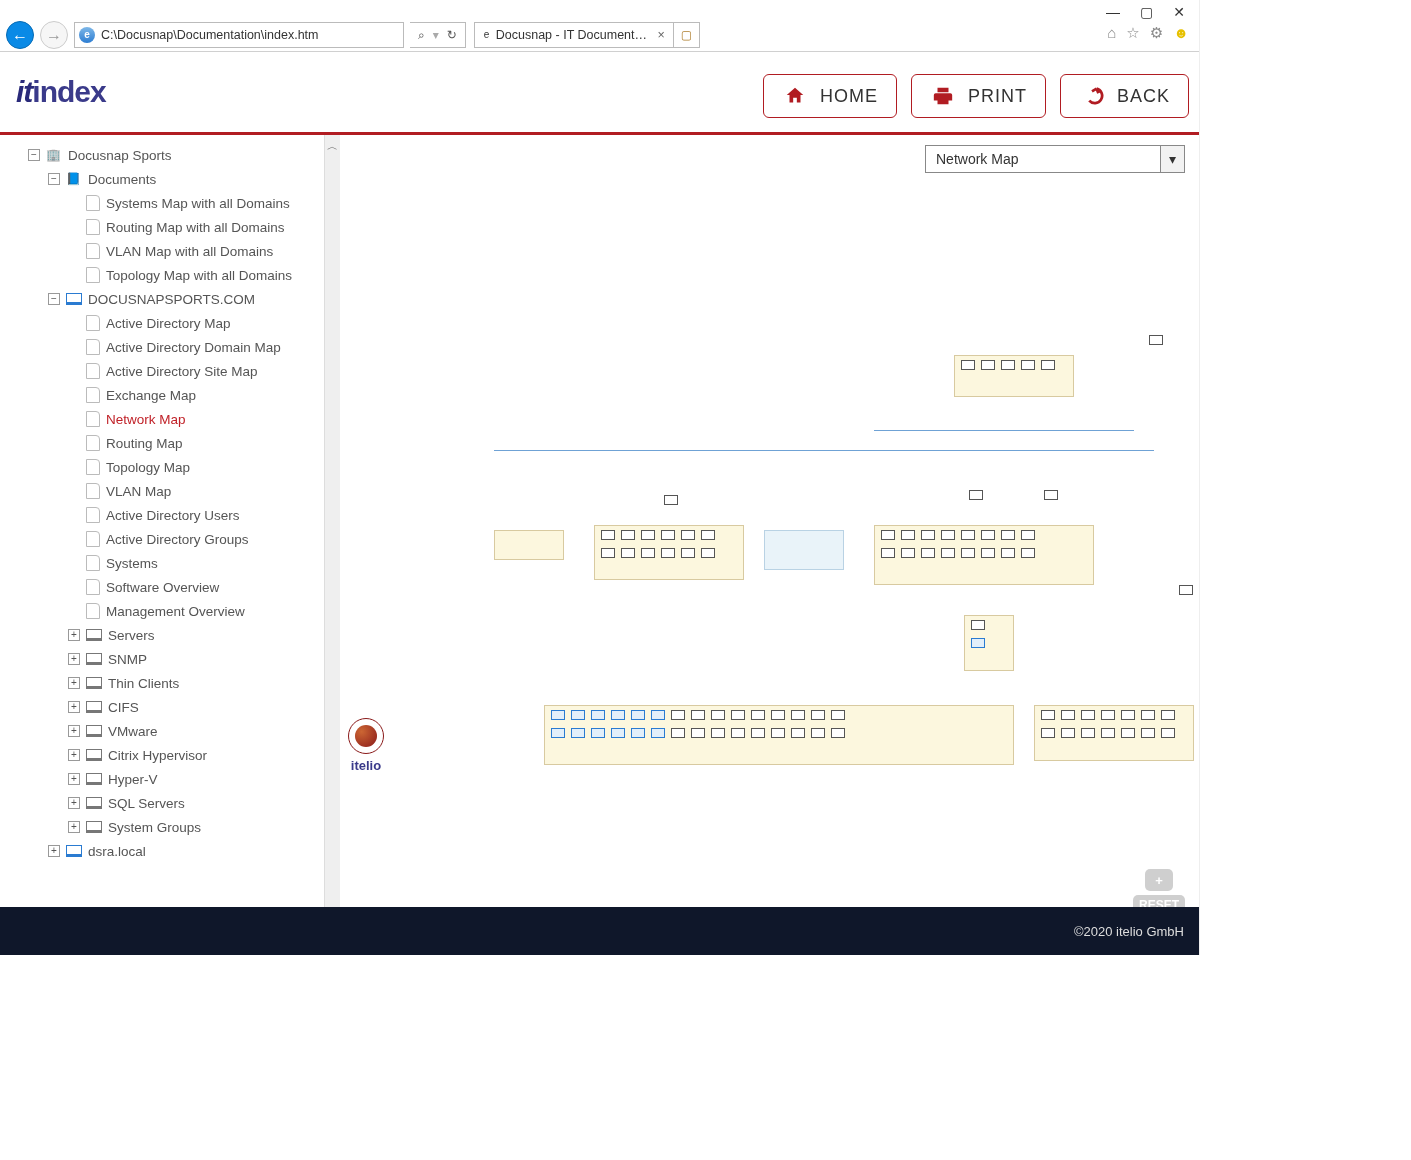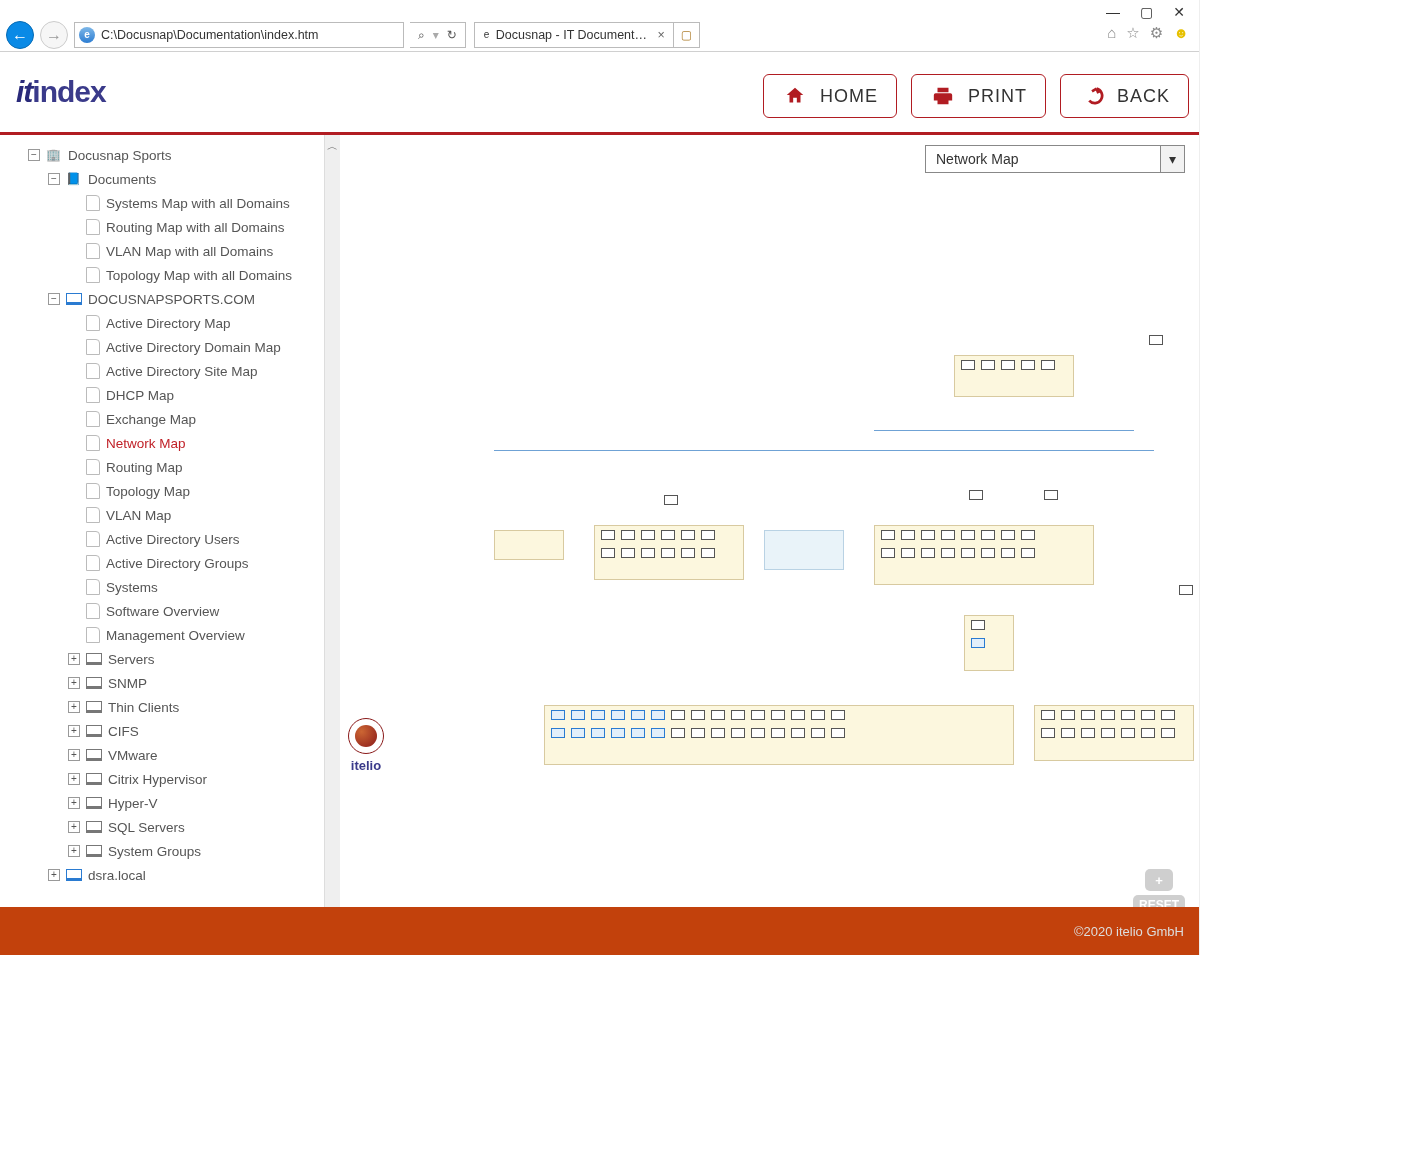--- a/index.html
+++ b/index.html
@@ -289,21 +289,21 @@
   }
   .zreset {
     padding:3px 6px;border-radius:5px;background:#cfcfcf;color:#fff;font-size:12px;font-weight:700;
   }
 
   
   .footer {
     position:absolute;
     left:0; bottom:0;
     width:1200px;
-    background:#c2410c;
+    background:#0f172a;
     color:#ddd;
     height:48px;
     display:flex; align-items:center; justify-content:flex-end;
     padding:0 16px;
     font-size:13px;
   }
 
   
   .crop {
     width:1200px;
@@ -440,25 +440,20 @@
               <span class="lbl">Active Directory Domain Map</span>
             </div>
             <div class="node ind3">
               <span class="exp none"></span>
               <span class="ic page"></span>
               <span class="lbl">Active Directory Site Map</span>
             </div>
             <div class="node ind3">
               <span class="exp none"></span>
               <span class="ic page"></span>
-              <span class="lbl">DHCP Map</span>
-            </div>
-            <div class="node ind3">
-              <span class="exp none"></span>
-              <span class="ic page"></span>
               <span class="lbl">Exchange Map</span>
             </div>
             <div class="node ind3">
               <span class="exp none"></span>
               <span class="ic page"></span>
               <span class="lbl active">Network Map</span>
             </div>
             <div class="node ind3">
               <span class="exp none"></span>
               <span class="ic page"></span>

